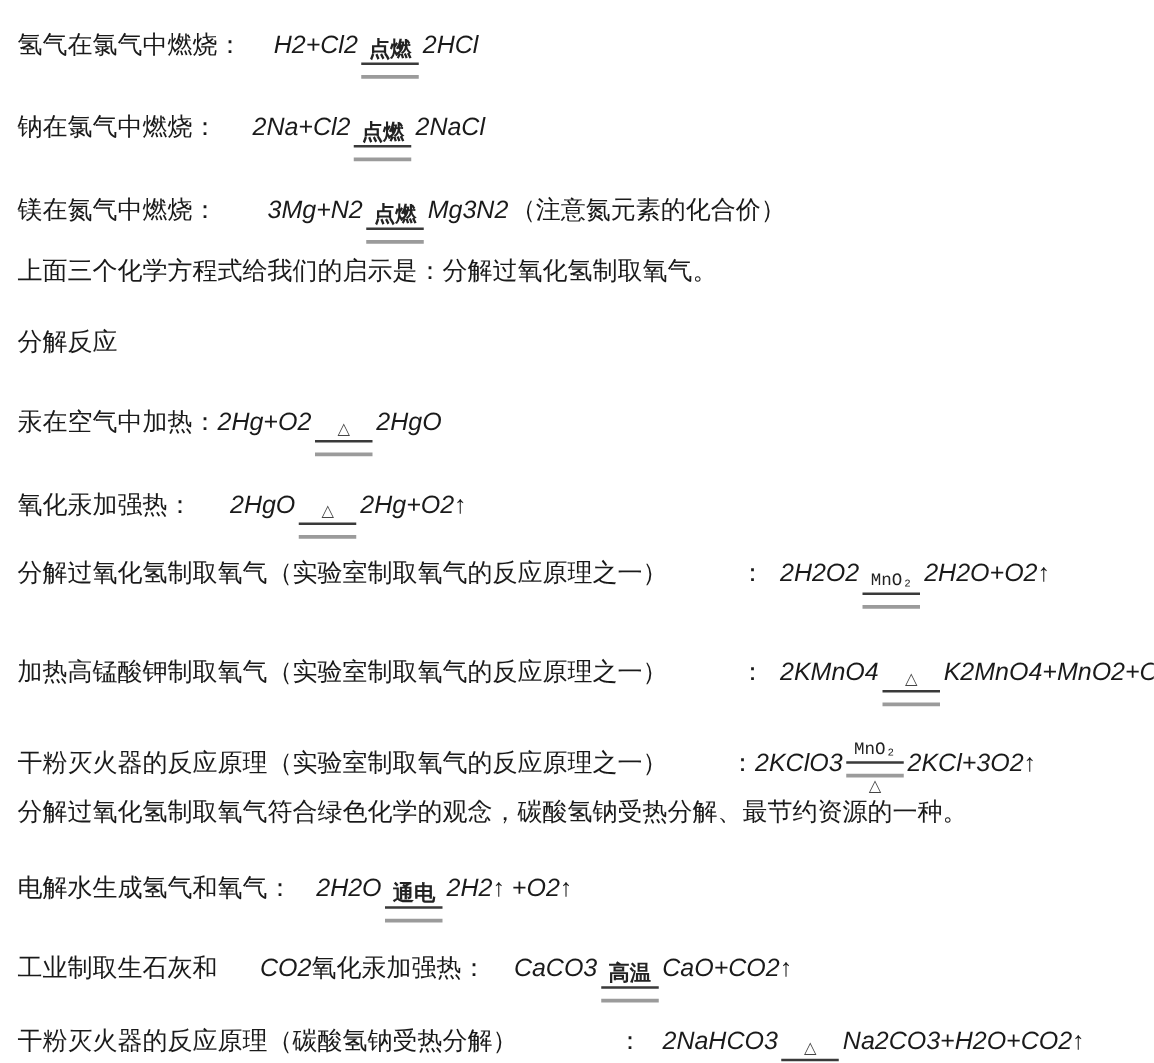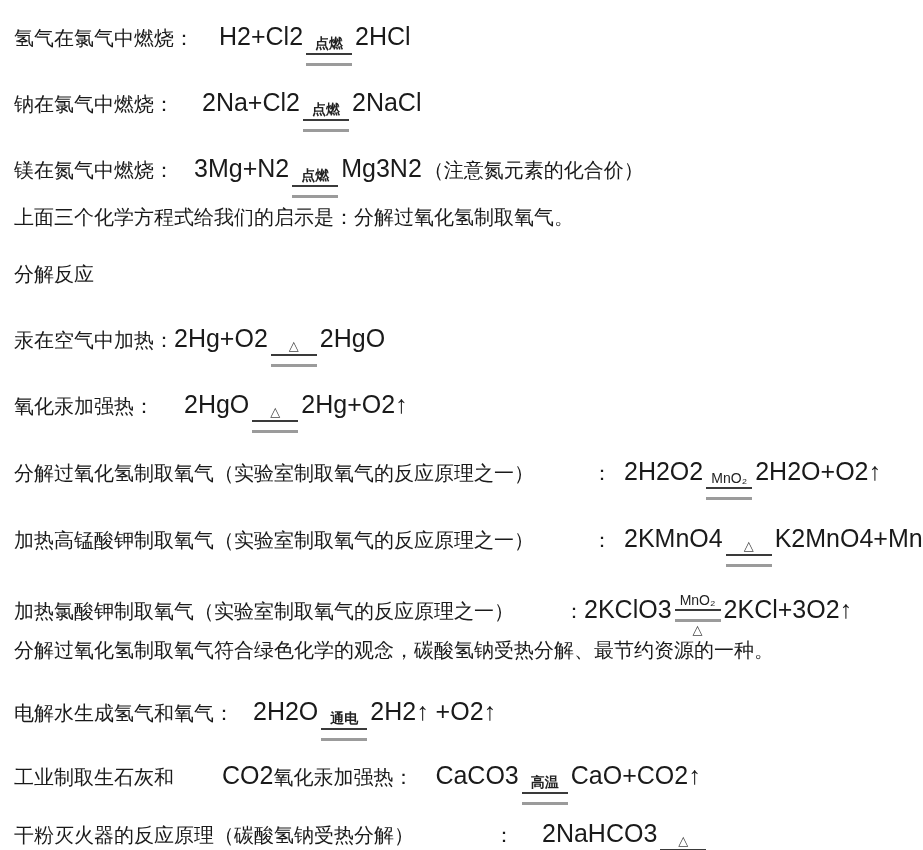--- a/index.html
+++ b/index.html
@@ -12,92 +12,92 @@
     color:#1a1a1a;
   }
   .line {
     position:absolute;
     left:14px;
     white-space:nowrap;
     font-size:20px;
     line-height:24px;
   }
   .zh { font-family:"Liberation Serif", serif; }
-  .f  { font-family:"Liberation Sans", sans-serif; font-size:25px; }
+  .f  { font-family:"Liberation Sans", sans-serif; font-size:20px;font-style:italic; }
   
   .ceq {
     display:inline-block;
     vertical-align:-3px;
     text-align:center;
     min-width:46px;
     margin:0 3px;
   }
   .ceq.hasb { vertical-align:-16px; }
   .ctop { display:block; line-height:1.05; padding:0 3px 1px; color:#222; }
-  .ctop.cjk { font-family:Liberation Mono, monospace; font-weight:bold; font-size:14px; }
+  .ctop.cjk { font-family:Liberation Sans, sans-serif; font-weight:bold; font-size:17px; }
   .ctop.tri { font-size:13px; font-family:"DejaVu Sans", sans-serif; color:#444; }
-  .ctop.ser { font-family:Liberation Sans, sans-serif; font-size:14px; }
+  .ctop.ser { font-family:Liberation Mono, monospace; font-size:14px; }
   .bar {
     display:block;
     height:8px;
     border-top:2px solid #3a3a3a;
     border-bottom:3px solid #9b9b9b;
   }
   .cbot { display:block; font-size:13px; line-height:1.1; font-family:"DejaVu Sans", sans-serif; color:#444; padding-top:1px; }
 </style>
 </head>
 <body>
 
 <div class="line" style="top:24px">
   <span class="zh">氢气在氯气中燃烧：</span><span style="margin-left:25px"><span class="f">H2+Cl2</span><span class="ceq"><span class="ctop cjk">点燃</span><span class="bar"></span></span><span class="f">2HCl</span></span>
 </div>
 
 <div class="line" style="top:90px">
   <span class="zh">钠在氯气中燃烧：</span><span style="margin-left:28px"><span class="f">2Na+Cl2</span><span class="ceq"><span class="ctop cjk">点燃</span><span class="bar"></span></span><span class="f">2NaCl</span></span>
 </div>
 
 <div class="line" style="top:156px">
-  <span class="zh">镁在氮气中燃烧：</span><span style="margin-left:20px"><span class="f">3Mg+N2</span><span class="ceq"><span class="ctop cjk">点燃</span><span class="bar"></span></span><span class="f">Mg3N2</span></span><span class="zh" style="margin-left:2px">（注意氮元素的化合价）</span>
+  <span class="zh">镁在氮气中燃烧：</span><span style="margin-left:40px"><span class="f">3Mg+N2</span><span class="ceq"><span class="ctop cjk">点燃</span><span class="bar"></span></span><span class="f">Mg3N2</span></span><span class="zh" style="margin-left:2px">（注意氮元素的化合价）</span>
 </div>
 
 <div class="line" style="top:205px">
   <span class="zh">上面三个化学方程式给我们的启示是：分解过氧化氢制取氧气。</span>
 </div>
 
 <div class="line" style="top:262px">
   <span class="zh">分解反应</span>
 </div>
 
 <div class="line" style="top:326px">
   <span class="zh">汞在空气中加热：</span><span style=""><span class="f">2Hg+O2</span><span class="ceq"><span class="ctop tri">△</span><span class="bar"></span></span><span class="f">2HgO</span></span>
 </div>
 
 <div class="line" style="top:392px">
   <span class="zh">氧化汞加强热：</span><span style="margin-left:30px"><span class="f">2HgO</span><span class="ceq"><span class="ctop tri">△</span><span class="bar"></span></span><span class="f">2Hg+O2↑</span></span>
 </div>
 
-<div class="line" style="top:459px">
+<div class="line" style="top:447px">
   <span class="zh">分解过氧化氢制取氧气（实验室制取氧气的反应原理之一）</span><span class="zh" style="margin-left:58px">：</span><span style="margin-left:12px"><span class="f">2H2O2</span><span class="ceq"><span class="ctop ser">MnO₂</span><span class="bar"></span></span><span class="f">2H2O+O2↑</span></span>
 </div>
 
 <div class="line" style="top:526px">
   <span class="zh">加热高锰酸钾制取氧气（实验室制取氧气的反应原理之一）</span><span class="zh" style="margin-left:58px">：</span><span style="margin-left:12px"><span class="f">2KMnO4</span><span class="ceq"><span class="ctop tri">△</span><span class="bar"></span></span><span class="f">K2MnO4+MnO2+O2↑</span></span>
 </div>
 
 <div class="line" style="top:593px">
-  <span class="zh">加热氯酸钾制取氧气（实验室制取氧气的反应原理之一）</span><span class="zh" style="margin-left:50px">：</span><span style=""><span class="f">2KClO3</span><span class="ceq hasb"><span class="ctop ser">MnO₂</span><span class="bar"></span><span class="cbot">△</span></span><span class="f">2KCl+3O2↑</span></span>
+  <span class="zh">干粉灭火器的反应原理（实验室制取氧气的反应原理之一）</span><span class="zh" style="margin-left:50px">：</span><span style=""><span class="f">2KClO3</span><span class="ceq hasb"><span class="ctop ser">MnO₂</span><span class="bar"></span><span class="cbot">△</span></span><span class="f">2KCl+3O2↑</span></span>
 </div>
 
 <div class="line" style="top:638px">
   <span class="zh">分解过氧化氢制取氧气符合绿色化学的观念，碳酸氢钠受热分解、最节约资源的一种。</span>
 </div>
 
 <div class="line" style="top:699px">
   <span class="zh">电解水生成氢气和氧气：</span><span style="margin-left:19px"><span class="f">2H2O</span><span class="ceq"><span class="ctop cjk">通电</span><span class="bar"></span></span><span class="f">2H2↑ +O2↑</span></span>
 </div>
 
 <div class="line" style="top:763px">
-  <span class="zh">工业制取生石灰和</span><span class="f" style="margin-left:48px">CO2</span><span class="zh">氧化汞加强热：</span><span style="margin-left:22px"><span class="f">CaCO3</span><span class="ceq"><span class="ctop cjk">高温</span><span class="bar"></span></span><span class="f">CaO+CO2↑</span></span>
+  <span class="zh">工业制取生石灰和</span><span class="f" style="margin-left:34px">CO2</span><span class="zh">氧化汞加强热：</span><span style="margin-left:22px"><span class="f">CaCO3</span><span class="ceq"><span class="ctop cjk">高温</span><span class="bar"></span></span><span class="f">CaO+CO2↑</span></span>
 </div>
 
 <div class="line" style="top:821px">
-  <span class="zh">干粉灭火器的反应原理（碳酸氢钠受热分解）</span><span class="zh" style="margin-left:80px">：</span><span style="margin-left:28px"><span class="f">2NaHCO3</span><span class="ceq"><span class="ctop tri">△</span><span class="bar"></span></span></span>
+  <span class="zh">干粉灭火器的反应原理（碳酸氢钠受热分解）</span><span class="zh" style="margin-left:80px">：</span><span style="margin-left:16px"><span class="f">2NaHCO3</span><span class="ceq"><span class="ctop tri">△</span><span class="bar"></span></span><span class="f">Na2CO3+H2O+CO2↑</span></span>
 </div>
 
 </body></html>

